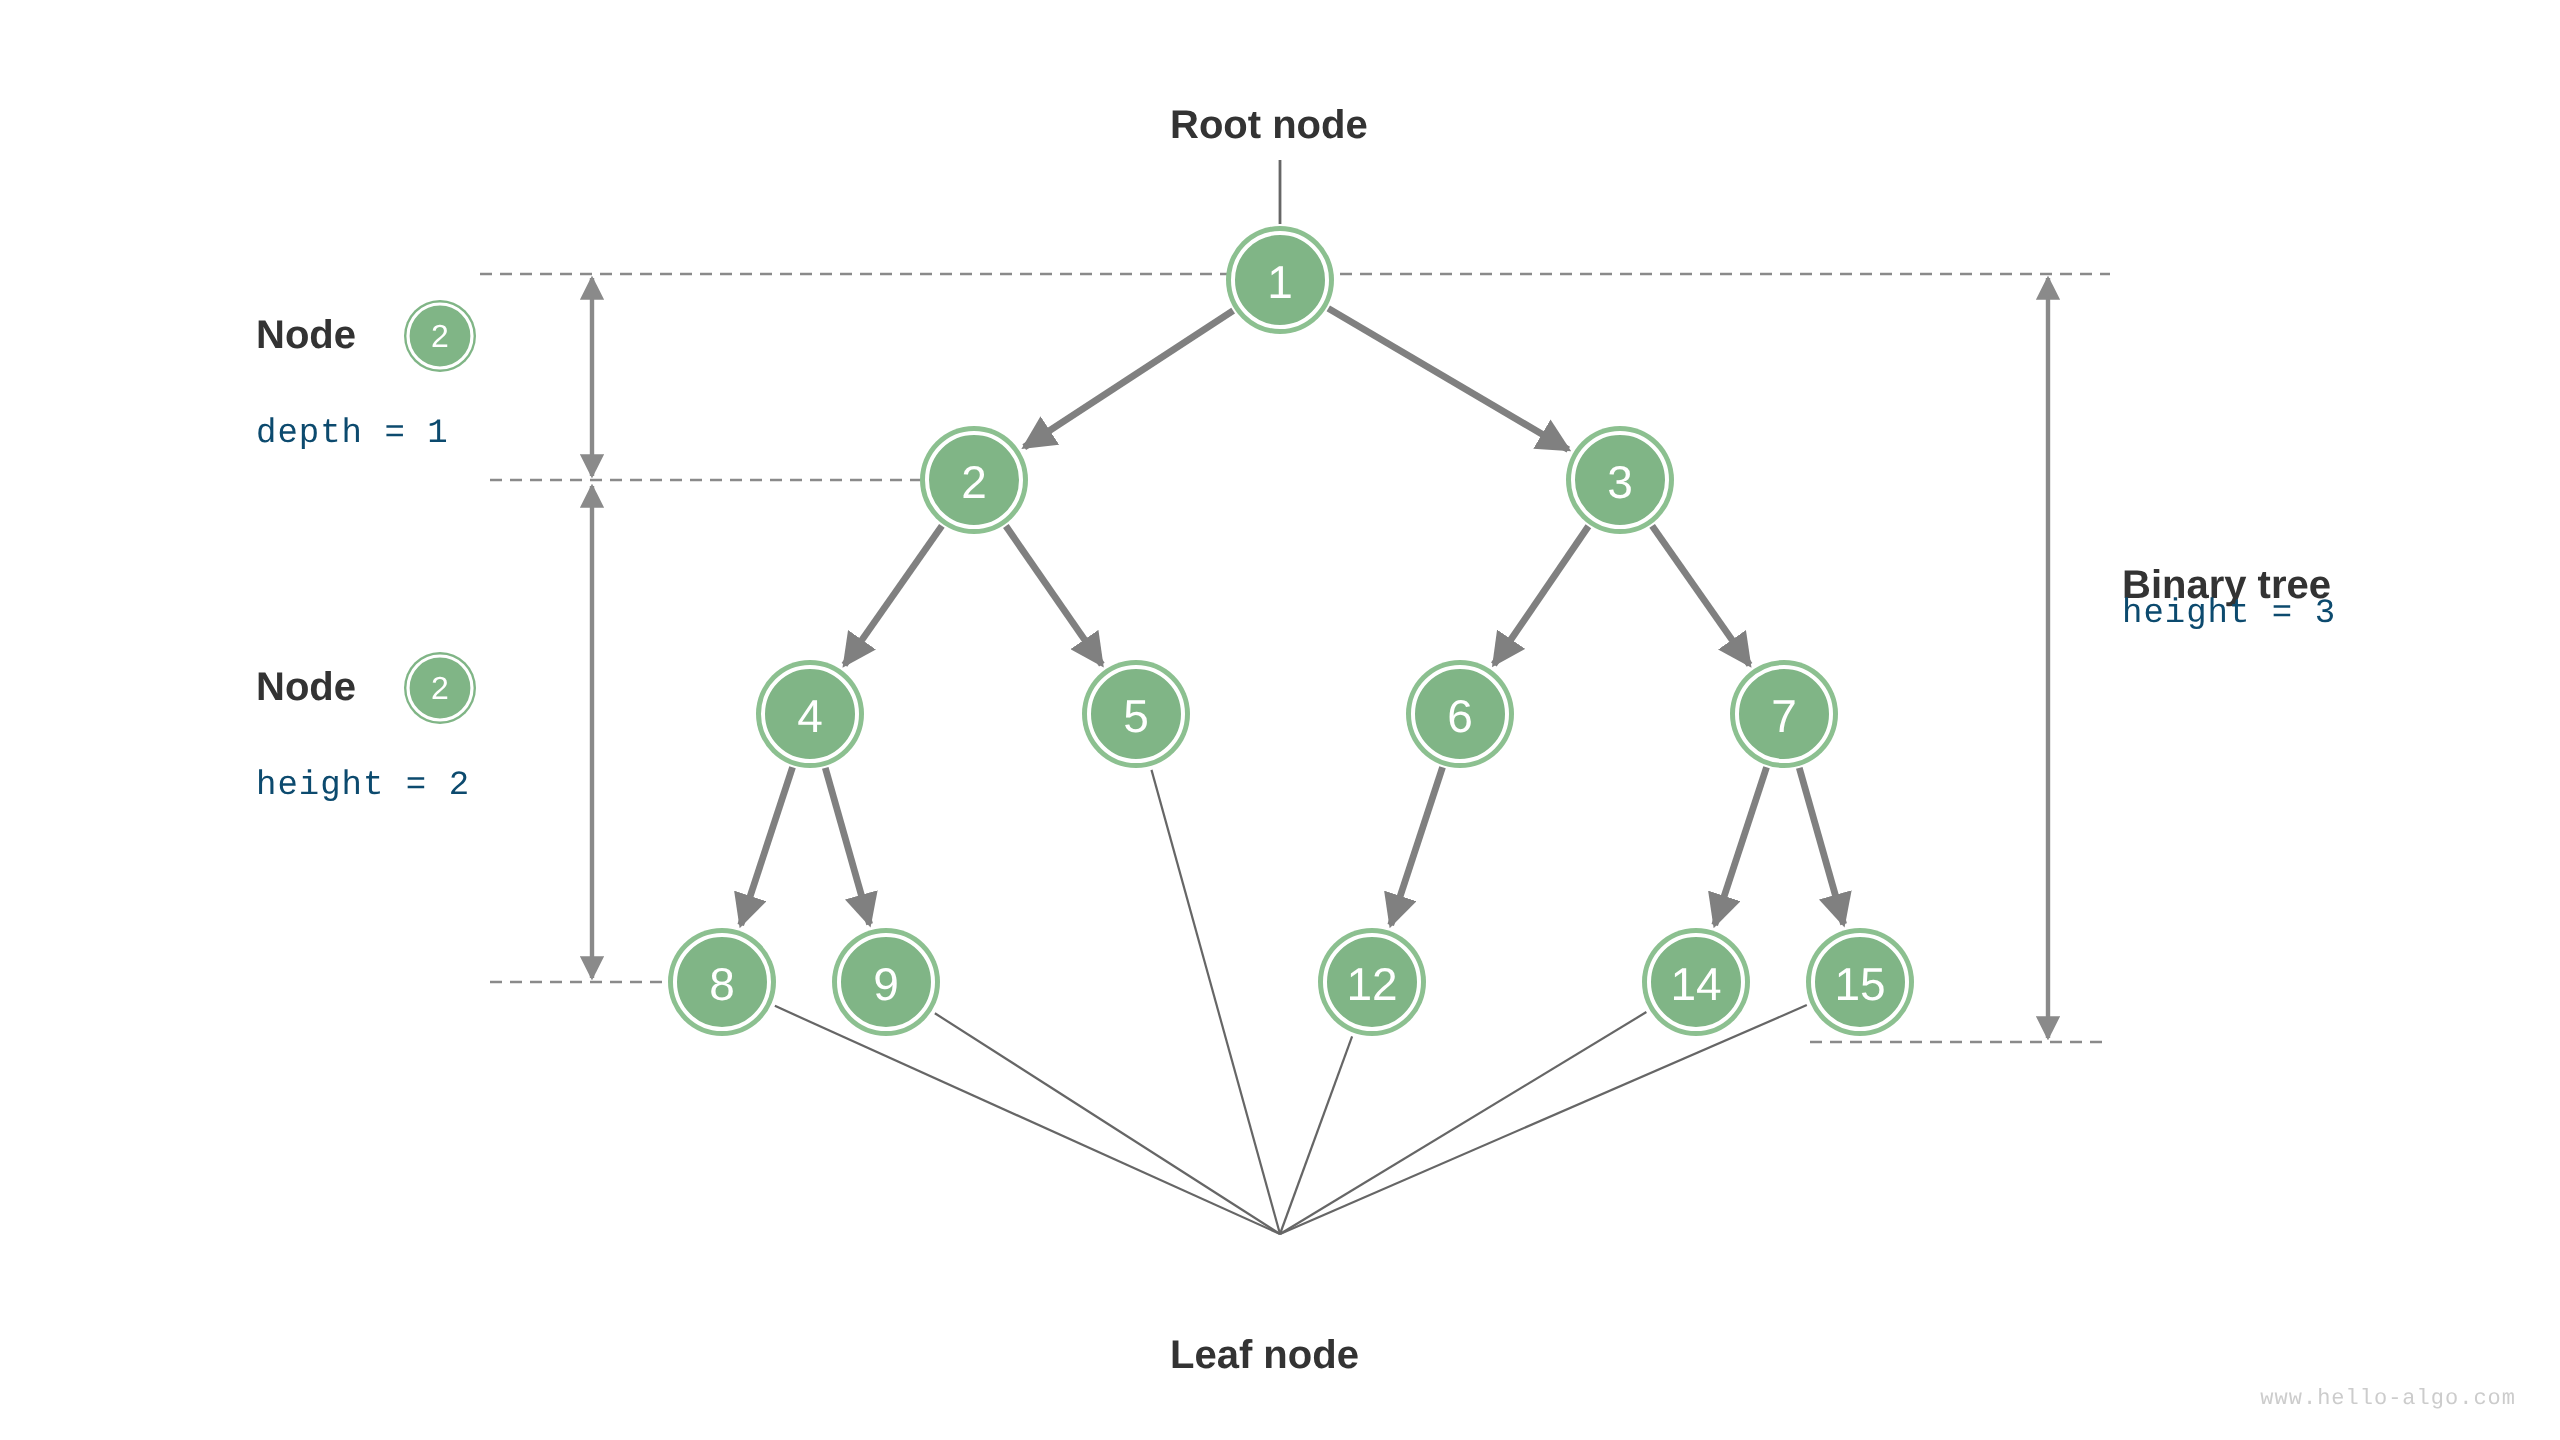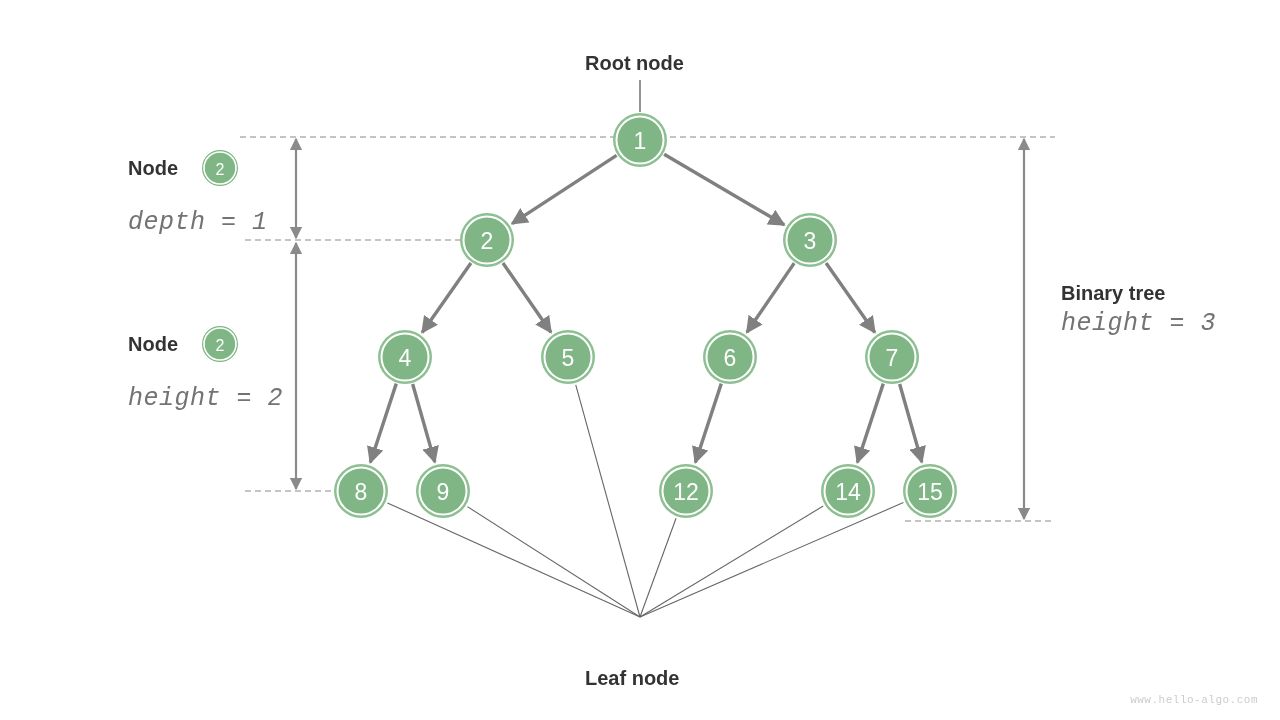--- a/index.html
+++ b/index.html
@@ -40,25 +40,24 @@
     position: absolute;
     font-family: "Liberation Sans", sans-serif;
     font-weight: bold;
     font-size: 20px;
     color: #333333;
     white-space: nowrap;
   }
   .label-mono {
     position: absolute;
     font-family: "Liberation Mono", monospace;
-    font-size: 25px;
-    color: #737373;
+    font-size: 17px;
+    color: #0c4a6e;
     white-space: nowrap;
     letter-spacing: 0.5px;
-    font-style: italic;
   }
   .watermark {
     position: absolute;
     right: 22px;
     bottom: 14px;
     font-family: "Liberation Mono", monospace;
     font-size: 11px;
     color: #cccccc;
     letter-spacing: 0.5px;
   }
@@ -196,16 +195,16 @@
 
   <div class="label-bold" style="left:585px; top:631px;margin-top:36px;">Leaf node</div>
 
   <div class="label-bold" style="left:128px; top:157px;">Node</div>
   <div class="label-mono" style="left:128px; top:208px;">depth = 1</div>
 
   <div class="label-bold" style="left:128px; top:333px;">Node</div>
   <div class="label-mono" style="left:128px; top:384px;">height = 2</div>
 
   <div class="label-bold" style="left:1061px; top:282px;">Binary tree</div>
-  <div class="label-mono" style="left:1061px; top:309px;">height = 3</div>
+  <div class="label-mono" style="left:1061px; top:298px;">height = 3</div>
 
   <div class="watermark">www.hello-algo.com</div>
 </div>
 
 </body></html>

